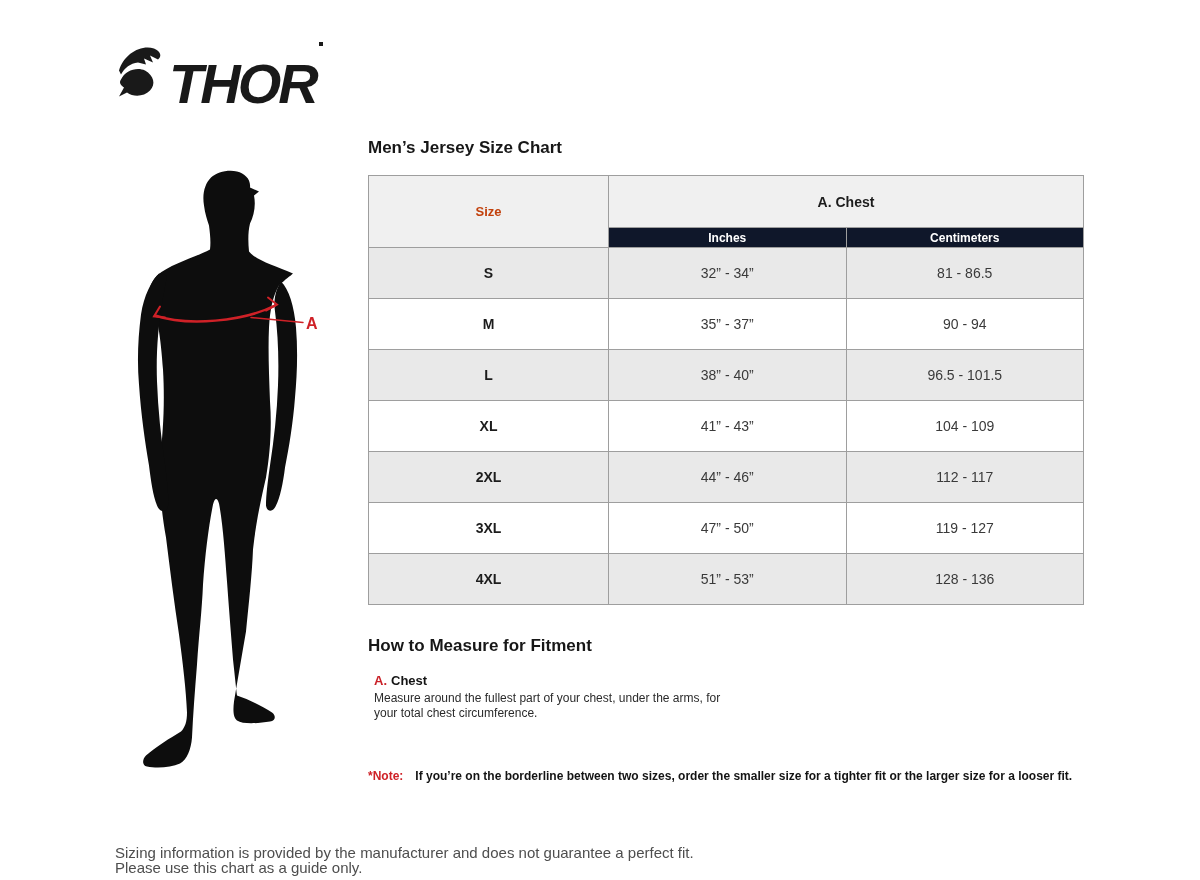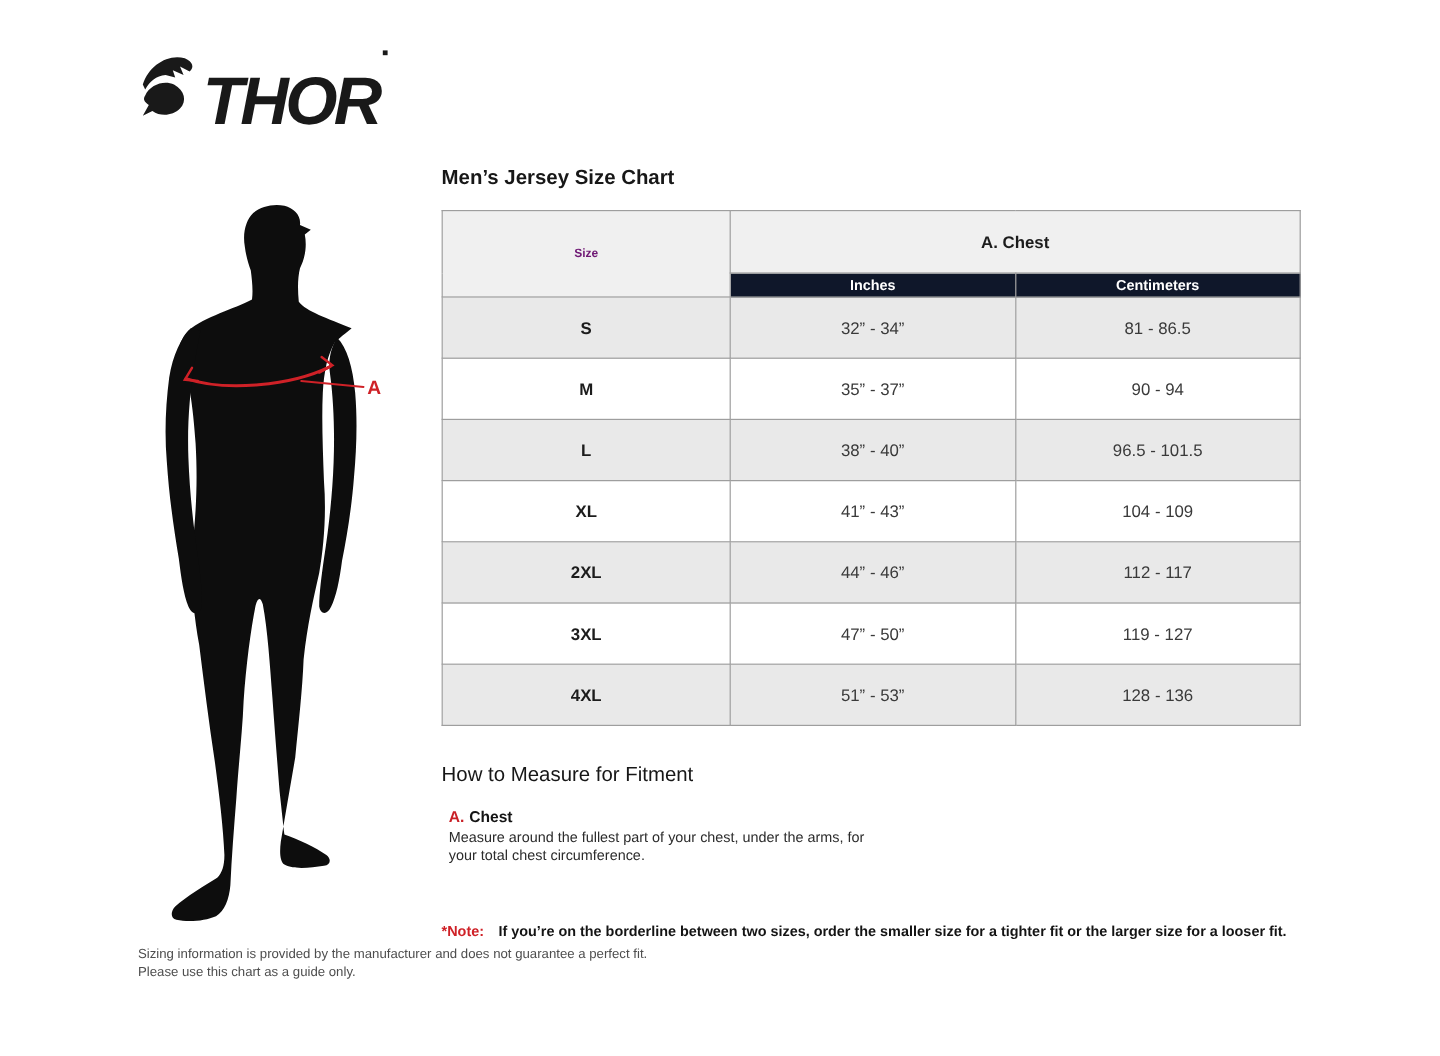--- a/index.html
+++ b/index.html
@@ -16,41 +16,41 @@
 
   
   .figure { position:absolute; left:133px; top:168px; }
 
   
   .chart-title { position:absolute; left:368px; top:138px; font-size:17px; font-weight:bold; color:#171717; }
 
   table.size-table { position:absolute; left:368px; top:175px; width:716px;
                      border-collapse:collapse; table-layout:fixed; }
   table.size-table th, table.size-table td { border:1px solid #9e9e9e; text-align:center; vertical-align:middle; }
-  th.h-size { width:240px; background:#f0f0f0; font-size:10px; font-weight:bold; color:#701a75; }
+  th.h-size { width:240px; background:#f0f0f0; font-size:13px; font-weight:bold; color:#c2410c; }
   th.h-chest { background:#f0f0f0; font-size:14px; font-weight:bold; color:#1c1c1c; height:52px; }
   tr.bar-row { height:20px; }
   th.bar { background:#0f172a; color:#ffffff; font-size:12px; font-weight:bold; padding:0; }
   th.bar + th.bar { border-left:1px solid #0c4a6e; }
   tbody tr { height:51px; }
   tbody tr.alt td { background:#e9e9e9; }
   td.c-size { font-size:14px; font-weight:bold; color:#1c1c1c; }
   td.c-val { font-size:14px; color:#3a3a3a; }
 
-  .measure-heading { position:absolute; left:368px; top:636px; font-size:17px; font-weight:normal; color:#171717; }
+  .measure-heading { position:absolute; left:368px; top:636px; font-size:17px; font-weight:bold; color:#171717; }
   .measure-item { position:absolute; left:374px; top:673px; width:372px; }
   .measure-item .item-title { font-size:13px; font-weight:bold; color:#141414; }
   .measure-item .item-title .letter { color:#c92027; margin-right:4px; }
   .measure-item .item-desc { margin-top:3px; font-size:12px; line-height:15px; color:#2b2b2b; }
 
   .note-line { position:absolute; left:368px; top:769px; font-size:12px; font-weight:bold;
                color:#141414; white-space:nowrap; }
   .note-line .note-label { color:#cf2127; margin-right:12px;text-align:right; }
 
-  .footer { position:absolute; left:115px; top:788px; font-size:11px; line-height:15px; color:#4e4e4e; }
+  .footer { position:absolute; left:115px; top:845px; font-size:15px; line-height:15px; color:#4e4e4e; }
 </style>
 </head>
 <body>
 
 <div class="page">
 
   <div class="logo">
     <span>
       <svg width="50" height="58" viewBox="0 0 50 55">
         <path fill="#191919" d="M4,27 C9,11 25,1 39,5 C46,8 47,13 43,16 L35,12 L38,19 L29,15 L31,21 L23,19 C15,20 10,24 6,31 Z"></path>

